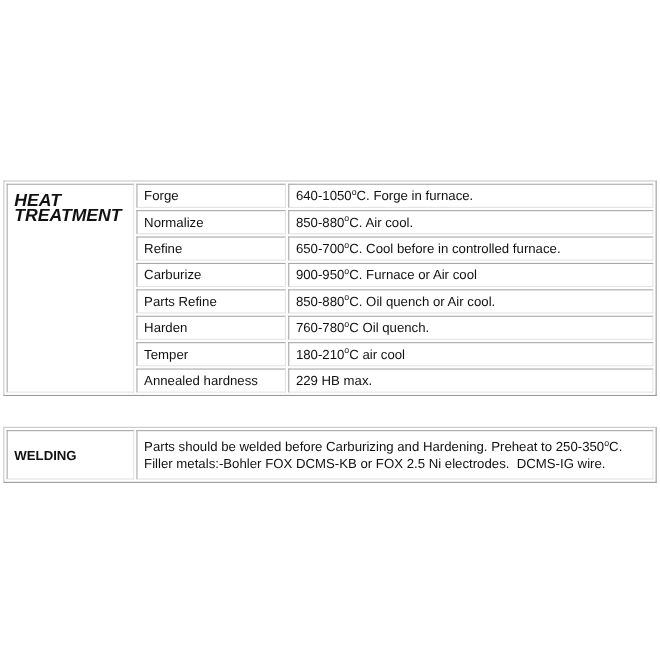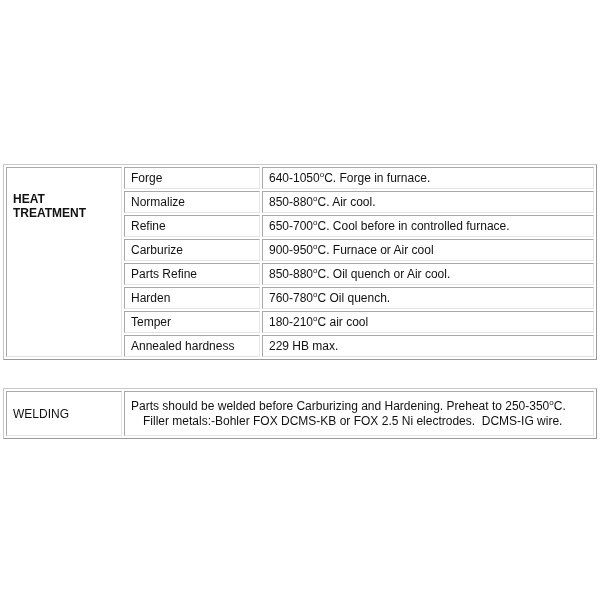--- a/index.html
+++ b/index.html
@@ -35,31 +35,32 @@
       padding: 0 6px;
       font-size: 12px;
       line-height: 14px;
       vertical-align: middle;
     }
     #heat-table { top: 164px; }
     #heat-table td { height: 20px; }
     #heat-table td.section {
       width: 102px;
       vertical-align: top;
-      padding-top: 24px;
+      padding-top: 8px;
       font-weight: bold;
-      font-size: 12px;
+      font-size: 16px;
       line-height: 14px;
+      font-style: italic;
     }
     #heat-table td.param { width: 122px; }
     #weld-table { top: 388px; }
     #weld-table td { height: 43px; }
     #weld-table td.section {
       width: 102px;
-      font-weight: normal;
+      font-weight: bold;
       margin-left: 25px;
     }
     #weld-table td.text { line-height: 15px; }
     sup.deg { font-size: 8px; vertical-align: 5px; line-height: 0; }
   </style>
 </head>
 <body>
 
 <table class="spec" id="heat-table">
   <tbody>
@@ -101,17 +102,17 @@
     </tr>
   </tbody>
 </table>
 
 <table class="spec" id="weld-table">
   <tbody>
     <tr>
       <td class="section">WELDING</td>
       <td class="text">
         <span>Parts should be welded before Carburizing and Hardening. Preheat to 250-350</span><sup class="deg">o</sup><span>C.</span><br>
-        <span style="white-space: pre; margin-left: 12px;">Filler metals:-Bohler FOX DCMS-KB or FOX 2.5 Ni electrodes.  DCMS-IG wire.</span>
+        <span style="white-space: pre;">Filler metals:-Bohler FOX DCMS-KB or FOX 2.5 Ni electrodes.  DCMS-IG wire.</span>
       </td>
     </tr>
   </tbody>
 </table>
 
 </body></html>

